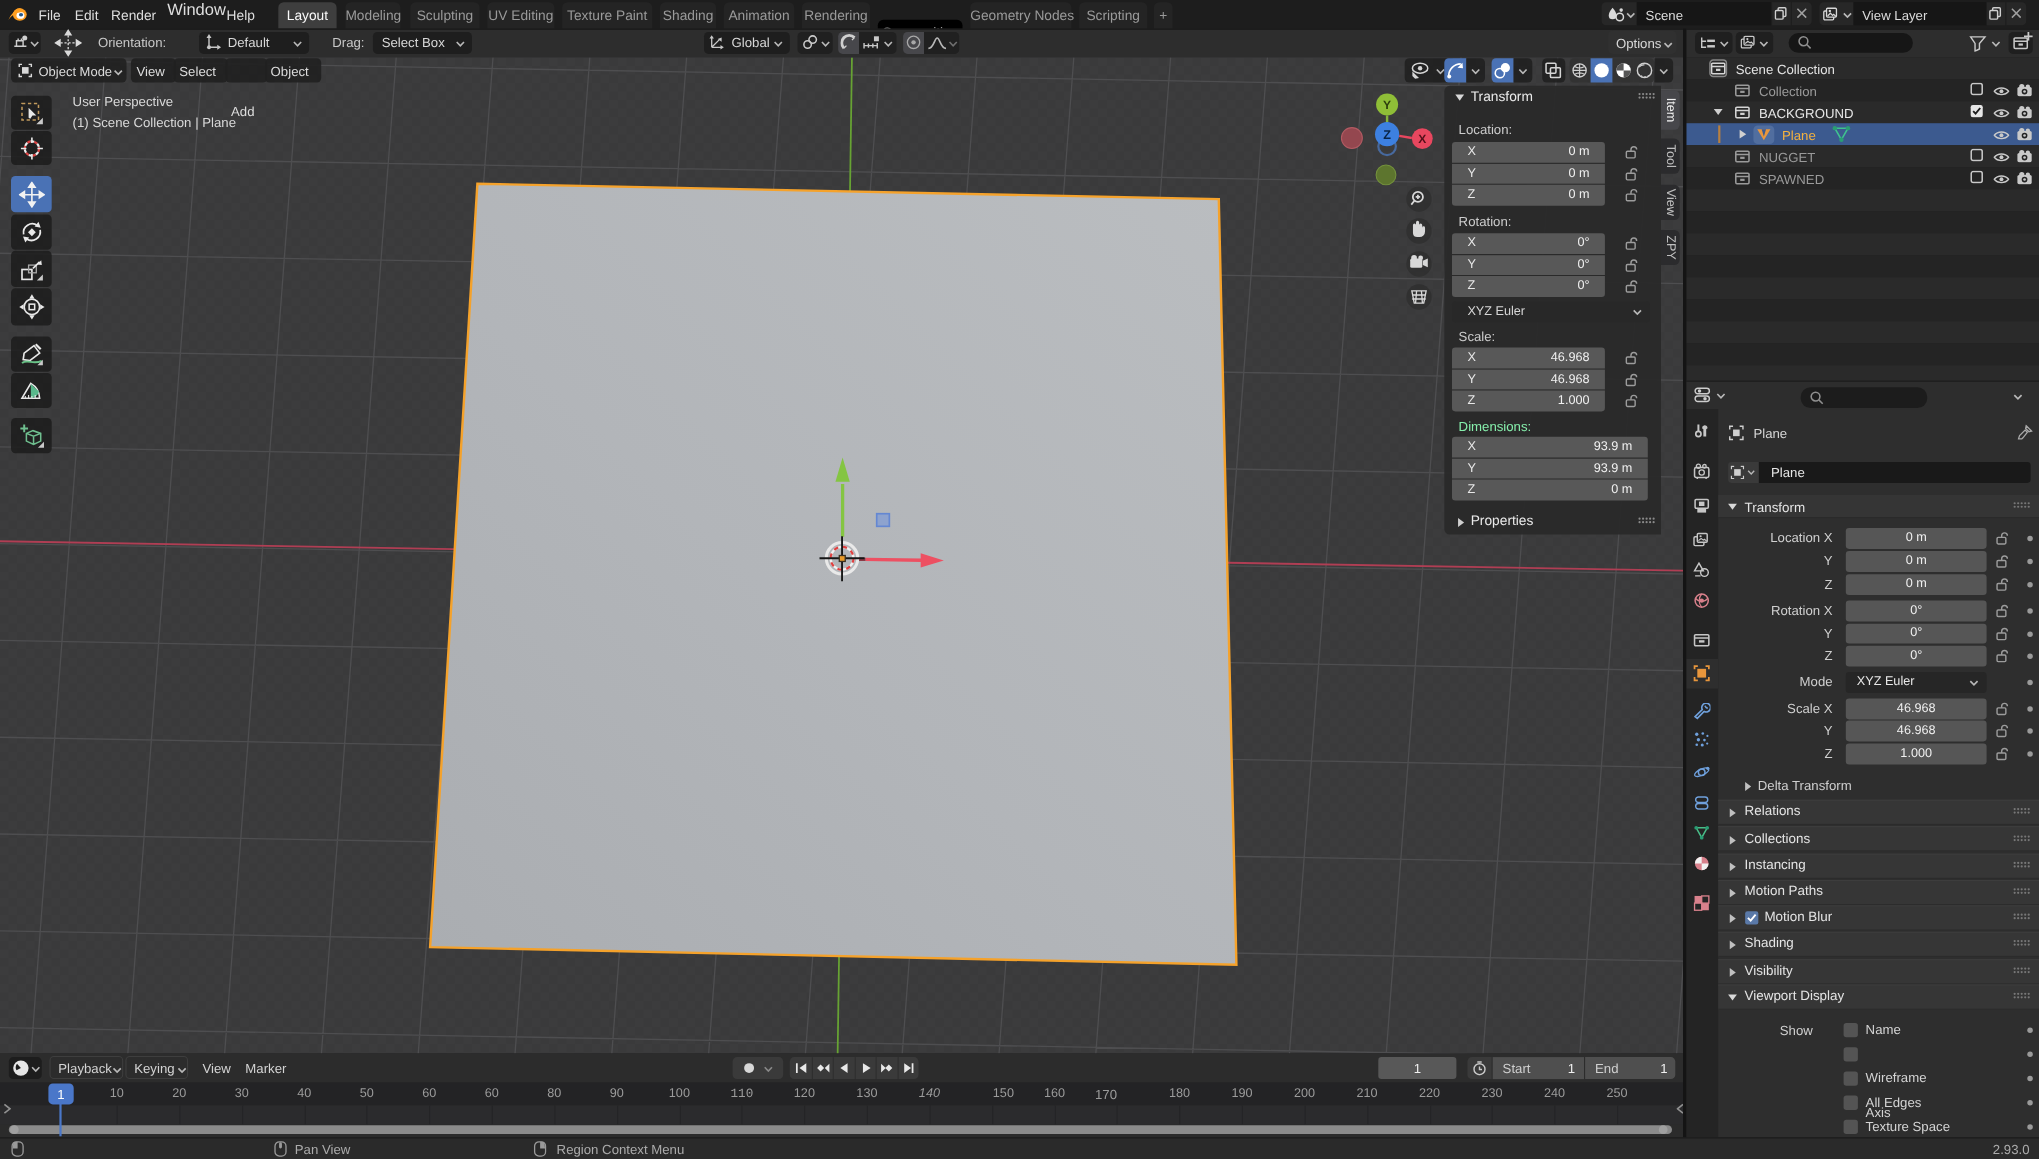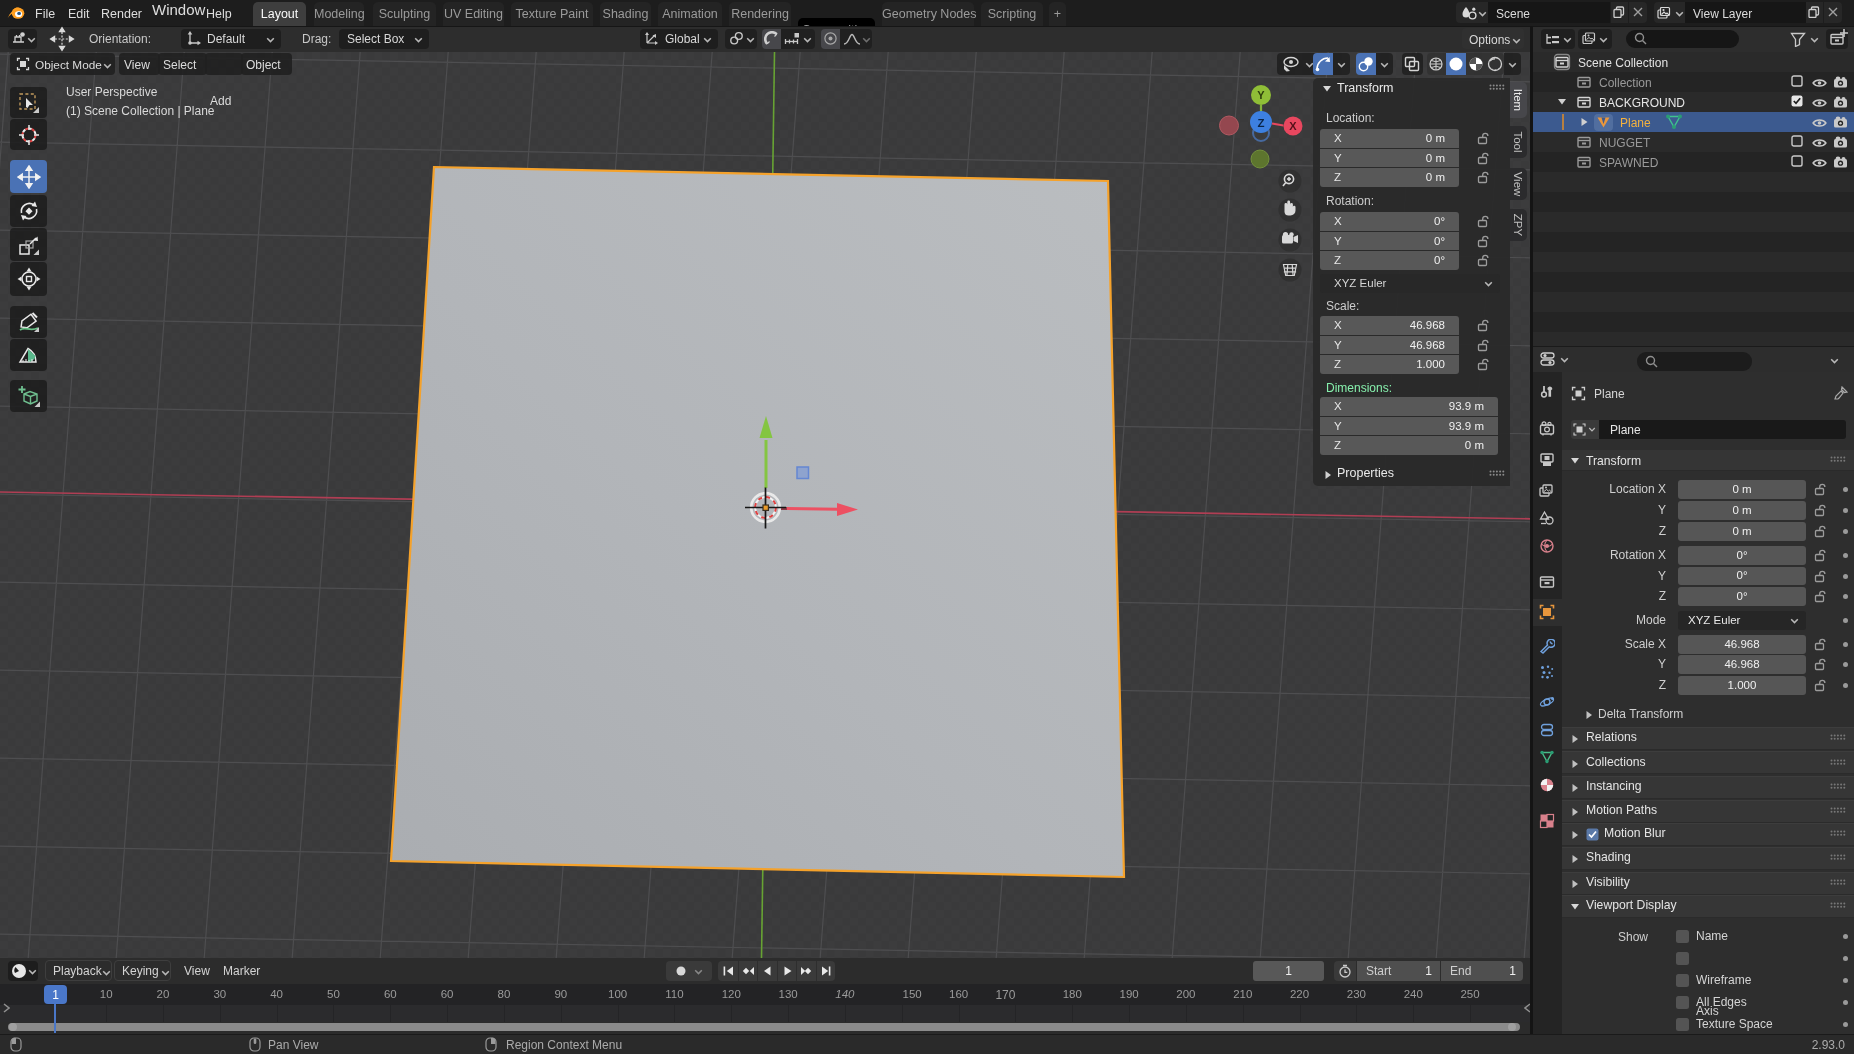--- a/index.html
+++ b/index.html
@@ -1116,21 +1116,21 @@
     <div class="tx" style="left:86.14699999999999px;top:988px;font-size:11.5px;color:#9b9b9b;width:40px;text-align:center;">10</div>
     <div class="tx" style="left:142.977px;top:988px;font-size:11.5px;color:#9b9b9b;width:40px;text-align:center;">20</div>
     <div class="tx" style="left:199.807px;top:988px;font-size:11.5px;color:#9b9b9b;width:40px;text-align:center;">30</div>
     <div class="tx" style="left:256.637px;top:988px;font-size:11.5px;color:#9b9b9b;width:40px;text-align:center;">40</div>
     <div class="tx" style="left:313.467px;top:988px;font-size:11.5px;color:#9b9b9b;width:40px;text-align:center;">50</div>
     <div class="tx" style="left:370.29699999999997px;top:988px;font-size:11.5px;color:#9b9b9b;width:40px;text-align:center;">60</div>
     <div class="tx" style="left:427.127px;top:988px;font-size:11.5px;color:#9b9b9b;width:40px;text-align:center;">60</div>
     <div class="tx" style="left:483.957px;top:988px;font-size:11.5px;color:#9b9b9b;width:40px;text-align:center;">80</div>
     <div class="tx" style="left:540.787px;top:988px;font-size:11.5px;color:#9b9b9b;width:40px;text-align:center;">90</div>
     <div class="tx" style="left:597.617px;top:988px;font-size:11.5px;color:#9b9b9b;width:40px;text-align:center;">100</div>
-    <div class="tx" style="left:654.447px;top:988px;font-size:11.5px;color:#9b9b9b;width:40px;text-align:center;">110</div>
+    <div class="tx" style="left:654.447px;top:988px;font-size:11.5px;color:#9b9b9b;width:40px;text-align:center;font-family:Liberation Mono, monospace;">110</div>
     <div class="tx" style="left:711.2769999999999px;top:988px;font-size:11.5px;color:#9b9b9b;width:40px;text-align:center;">120</div>
     <div class="tx" style="left:768.107px;top:988px;font-size:11.5px;color:#9b9b9b;width:40px;text-align:center;">130</div>
     <div class="tx" style="left:824.937px;top:988px;font-size:11.5px;color:#9b9b9b;width:40px;text-align:center;font-style:italic;">140</div>
     <div class="tx" style="left:881.7669999999999px;top:988px;font-size:11.5px;color:#9b9b9b;width:40px;text-align:right;">150</div>
     <div class="tx" style="left:938.597px;top:988px;font-size:11.5px;color:#9b9b9b;width:40px;text-align:center;">160</div>
     <div class="tx" style="left:995.427px;top:988px;font-size:12px;color:#9b9b9b;width:40px;text-align:left;">170</div>
     <div class="tx" style="left:1052.257px;top:988px;font-size:11.5px;color:#9b9b9b;width:40px;text-align:center;">180</div>
     <div class="tx" style="left:1109.087px;top:988px;font-size:11.5px;color:#9b9b9b;width:40px;text-align:center;">190</div>
     <div class="tx" style="left:1165.917px;top:988px;font-size:11.5px;color:#9b9b9b;width:40px;text-align:center;">200</div>
     <div class="tx" style="left:1222.747px;top:988px;font-size:11.5px;color:#9b9b9b;width:40px;text-align:center;">210</div>

